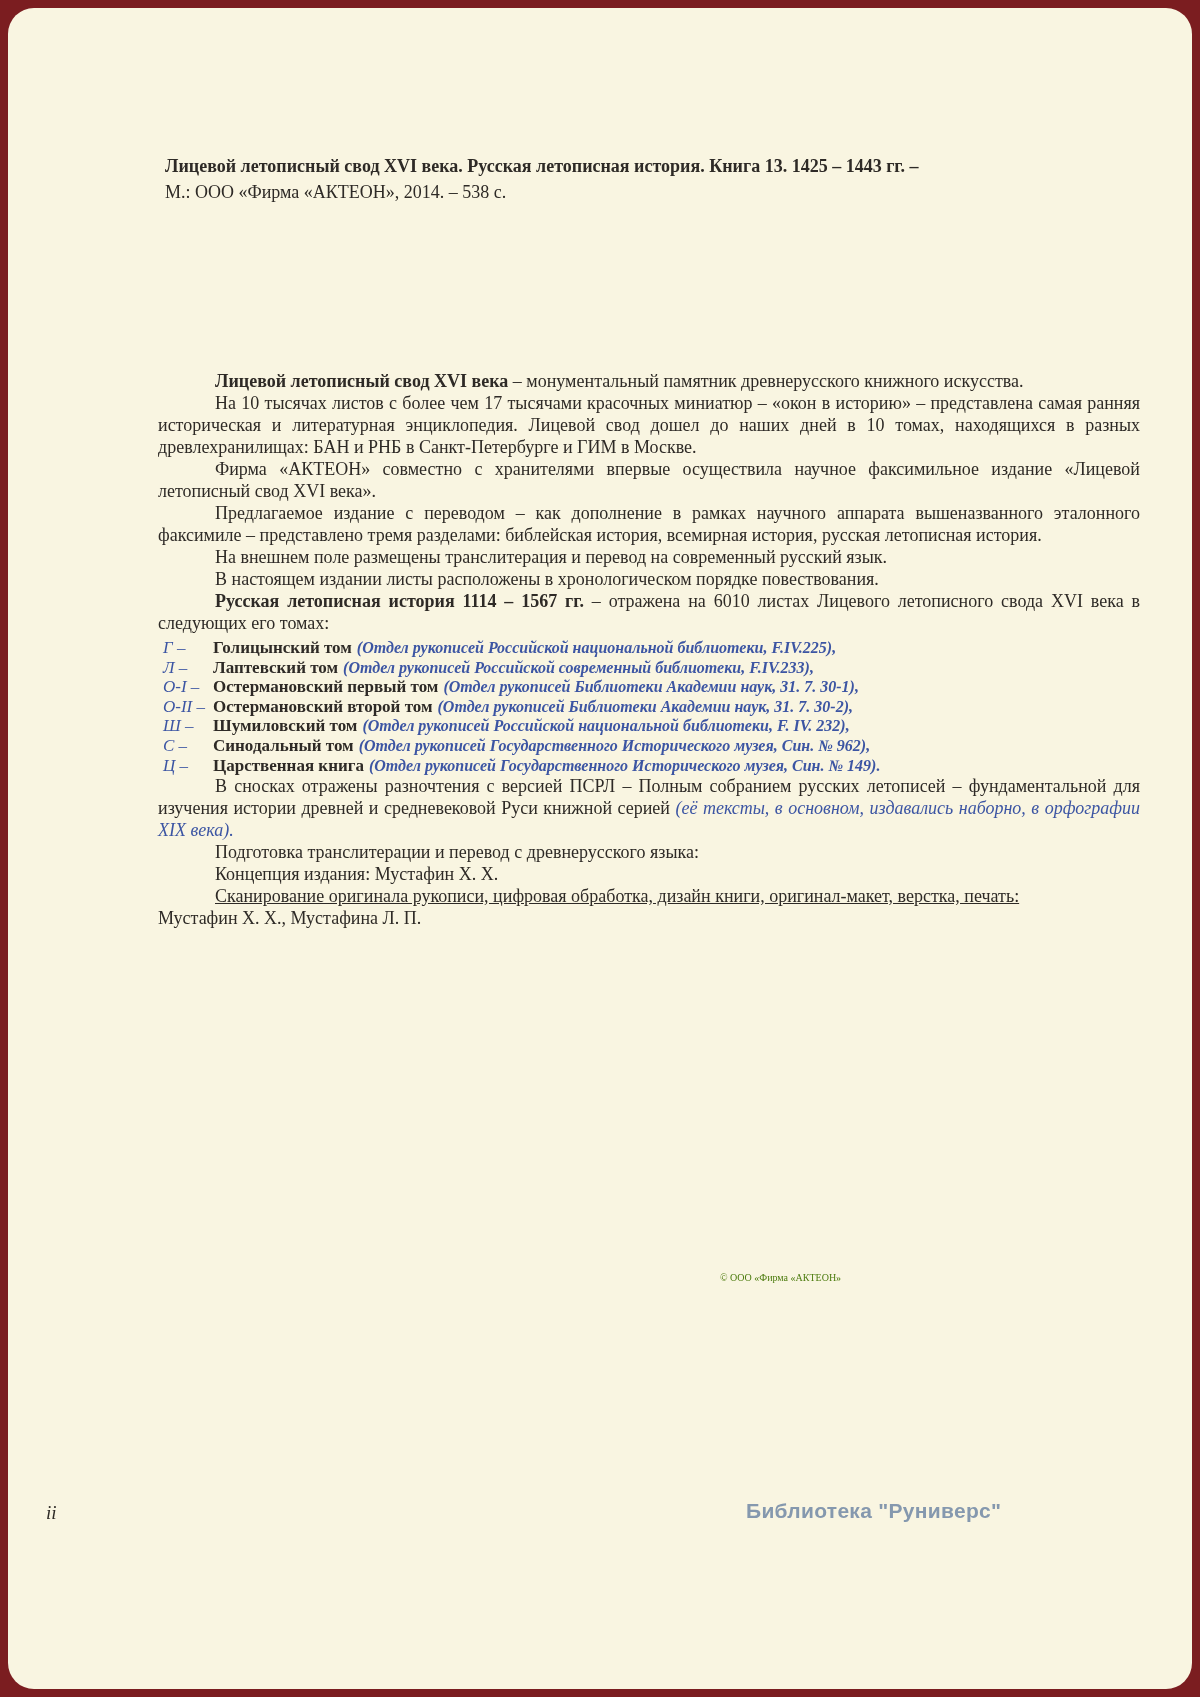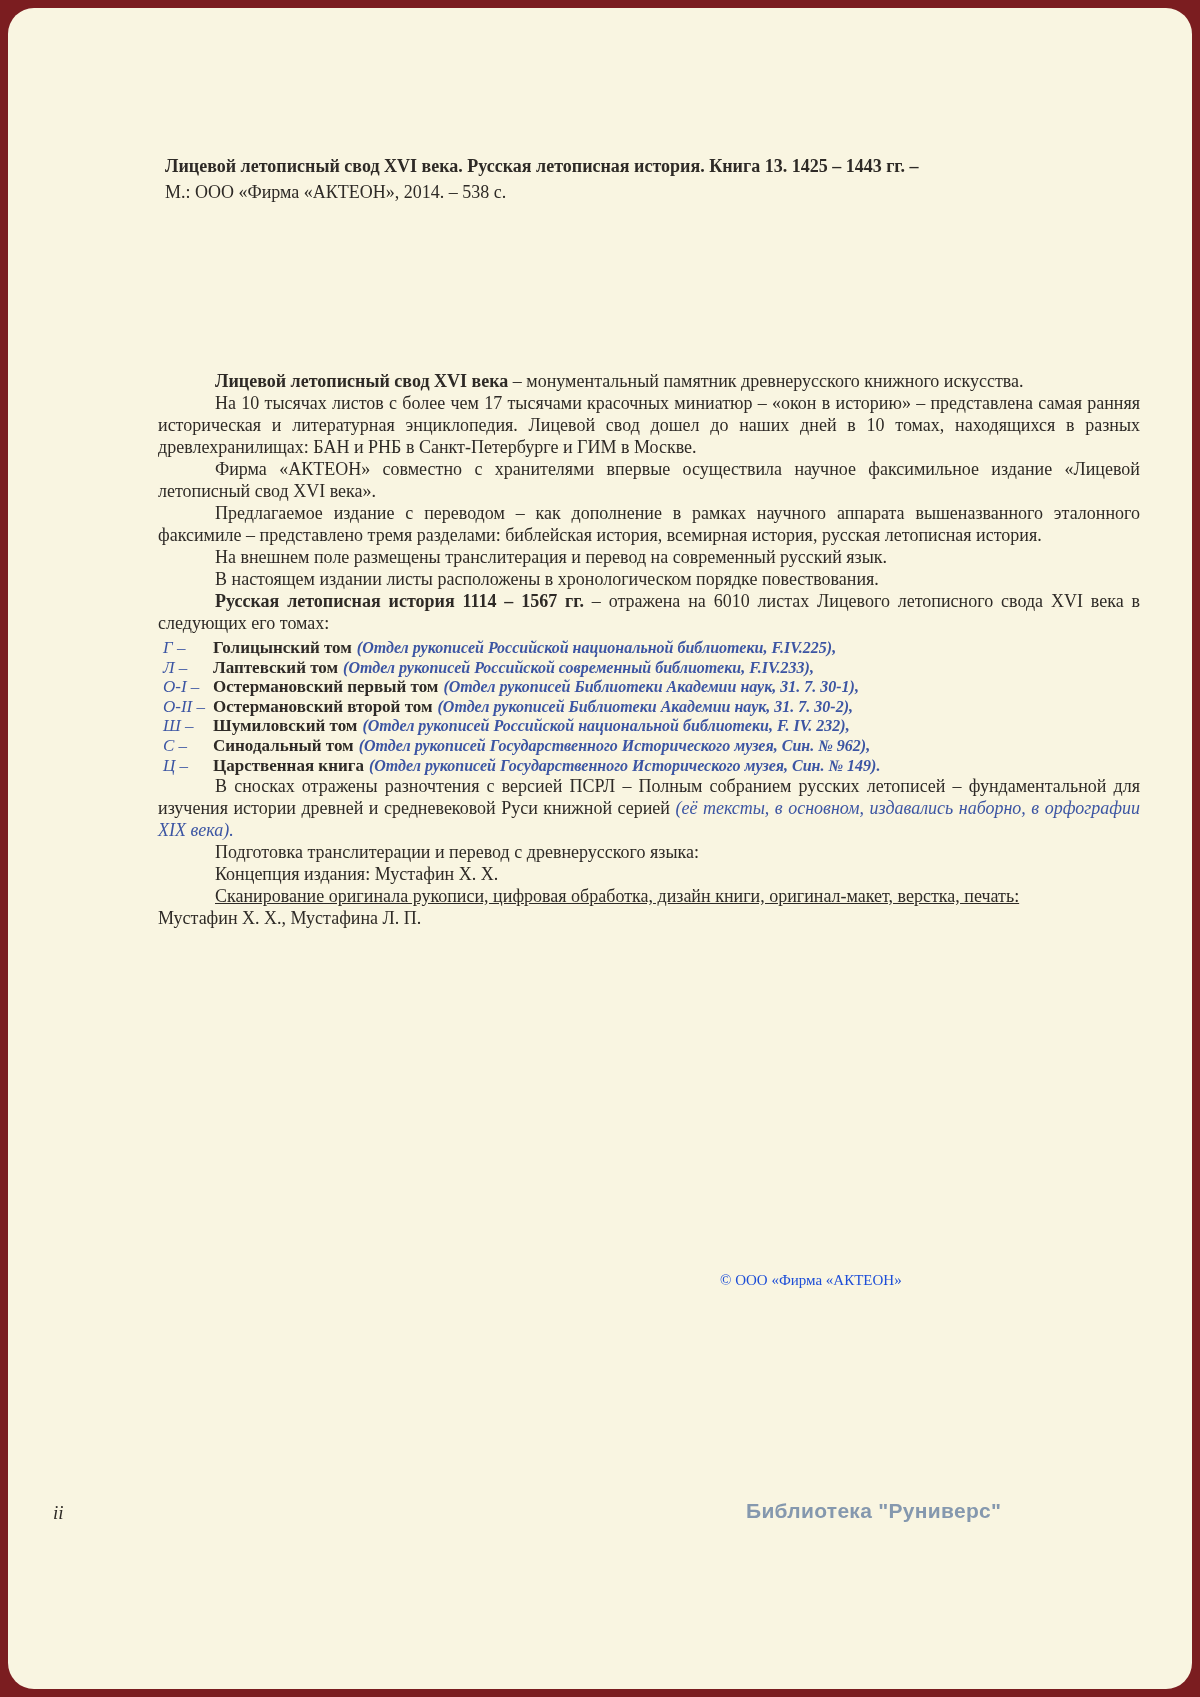--- a/index.html
+++ b/index.html
@@ -73,26 +73,26 @@
   .psrl { margin-top: 6px; }
 
   .credit { margin: 0; text-align: left; }
   .mt-block { margin-top: 15px; }
   .mt-block2 { margin-top: 22px; text-decoration: underline; }
 
   .copyright {
     position: absolute;
     left: 712px;
     top: 1264px;
-    font-size: 15px;
-    color: #1d4ed8;
+    font-size: 10px;
+    color: #4d7c0f;
   }
   .page-number {
     position: absolute;
-    left: 45px;
+    left: 38px;
     top: 1494px;
     font-size: 19px;
     font-style: italic;
     color: #2e2a26;
   }
   .brand {
     position: absolute;
     left: 738px;
     top: 1491px;
     font-family: "Liberation Sans", "DejaVu Sans", sans-serif;

